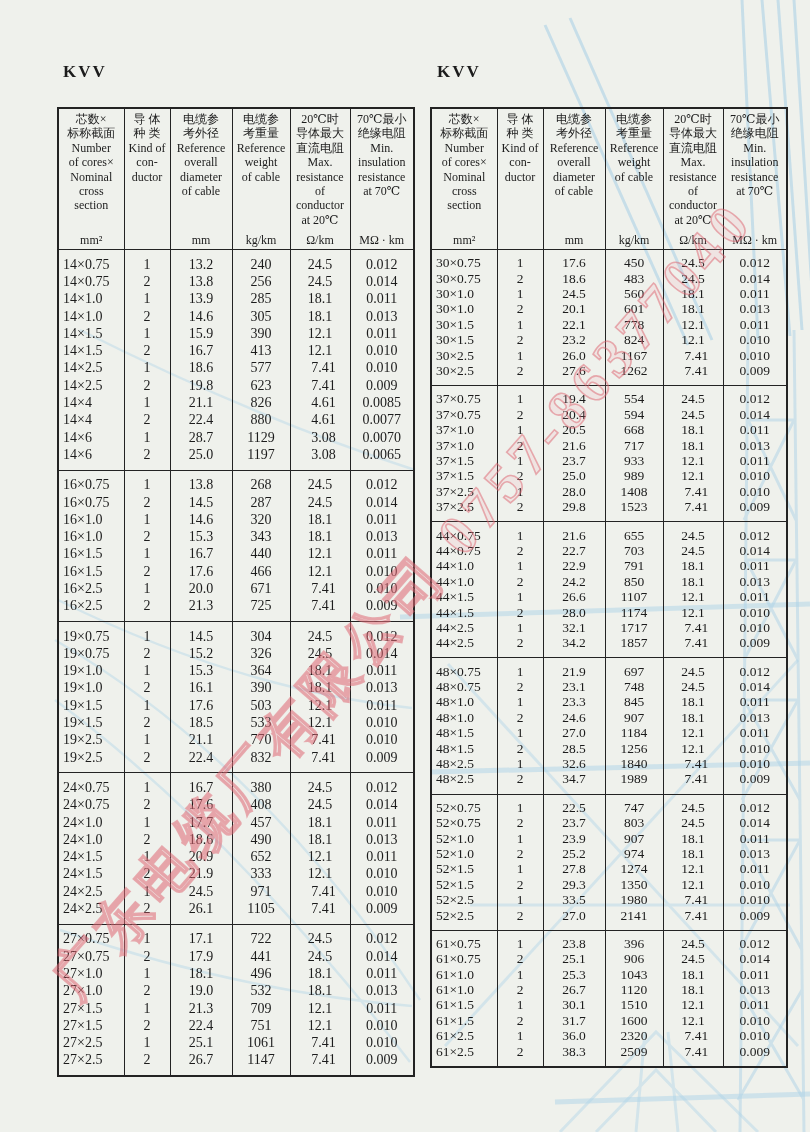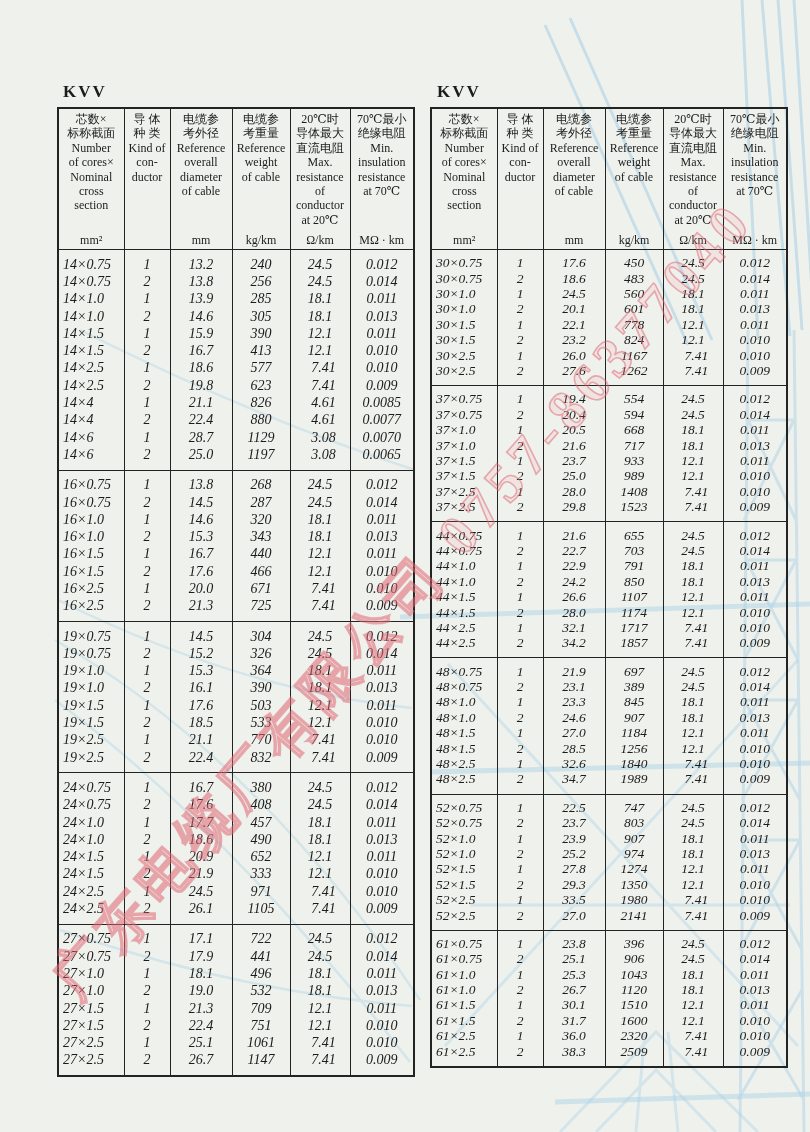--- a/index.html
+++ b/index.html
@@ -4,33 +4,33 @@
 <style>
   html,body{margin:0;padding:0;}
   body{
     width:810px;height:1132px;position:relative;overflow:hidden;
     background:#eff1ec;
     font-family:"Liberation Serif","DejaVu Serif",serif;
     color:#1c1c1c;
   }
   .bg-art{position:absolute;left:0;top:0;z-index:0;pointer-events:none;}
   .kvv-title{
-    position:absolute;top:82px;z-index:2;
+    position:absolute;top:62px;z-index:2;
     font-size:17px;font-weight:bold;letter-spacing:2px;
   }
   #kvv-left{left:63px;}
   #kvv-right{left:437px;}
   .tblwrap{position:absolute;top:107px;z-index:2;}
   #tblwrap-left{left:57px;}
   #tblwrap-right{left:430px;}
   table{border-collapse:collapse;table-layout:fixed;background:transparent;}
   table{border:2px solid #232323;}
   th,td{border-left:1px solid #232323;border-right:1px solid #232323;padding:0;}
   thead th{border-bottom:1px solid #232323;vertical-align:top;}
-  tbody{border-top:1px solid #232323;font-style:italic;}
+  tbody{border-top:1px solid #232323;}
   .hdr{
     display:flex;flex-direction:column;justify-content:space-between;
     height:140px;box-sizing:border-box;padding:3px 1px 2px 1px;
     font-size:12px;line-height:14.4px;font-weight:normal;text-align:center;
   }
   .hdr .lines div{white-space:pre;}
   .hdr .unit{white-space:pre;font-family:Liberation Serif, serif;}
   td{white-space:pre;text-align:center;overflow:hidden;}
   td.c-spec{text-align:left;padding-left:4px;}
   .tbl-left td{height:17.3px;font-size:14px;line-height:16px;}
@@ -848,21 +848,21 @@
           <td class="c-conductor">1</td>
           <td class="c-diameter">21.9</td>
           <td class="c-weight">697</td>
           <td class="c-resistance">24.5</td>
           <td class="c-insulation">0.012</td>
         </tr>
         <tr>
           <td class="c-spec">48×0.75</td>
           <td class="c-conductor">2</td>
           <td class="c-diameter">23.1</td>
-          <td class="c-weight">389</td>
+          <td class="c-weight">748</td>
           <td class="c-resistance">24.5</td>
           <td class="c-insulation">0.014</td>
         </tr>
         <tr>
           <td class="c-spec">48×1.0</td>
           <td class="c-conductor">1</td>
           <td class="c-diameter">23.3</td>
           <td class="c-weight">845</td>
           <td class="c-resistance">18.1</td>
           <td class="c-insulation">0.011</td>

